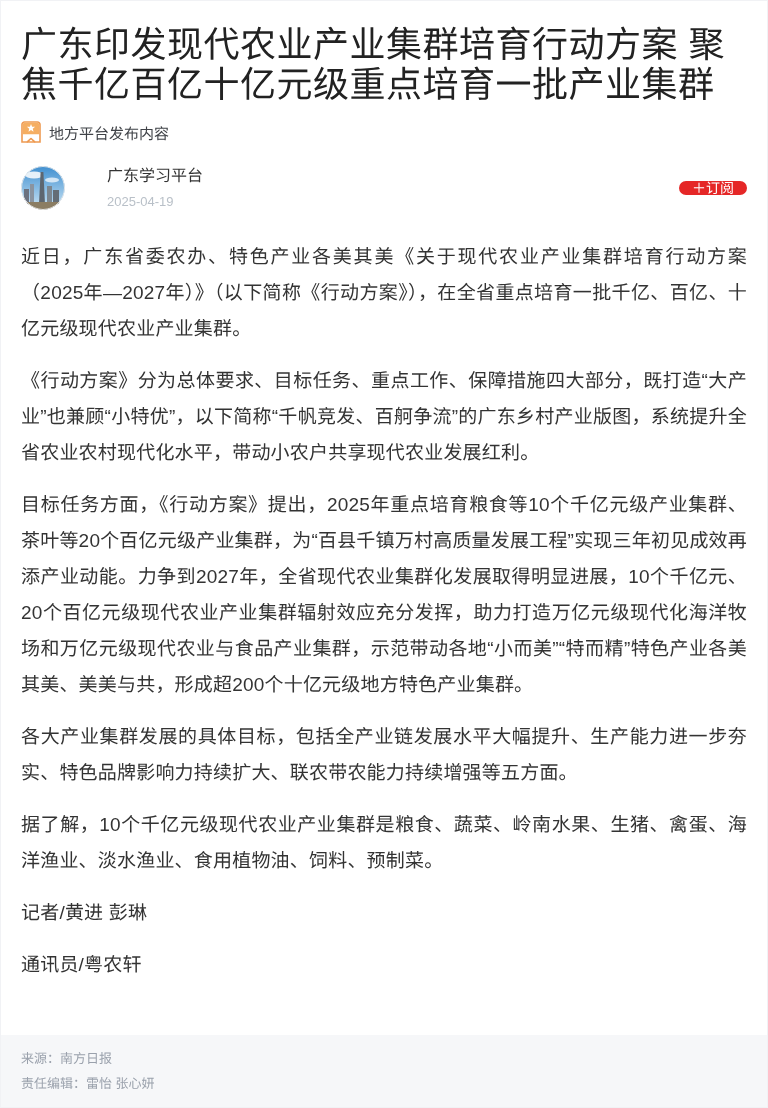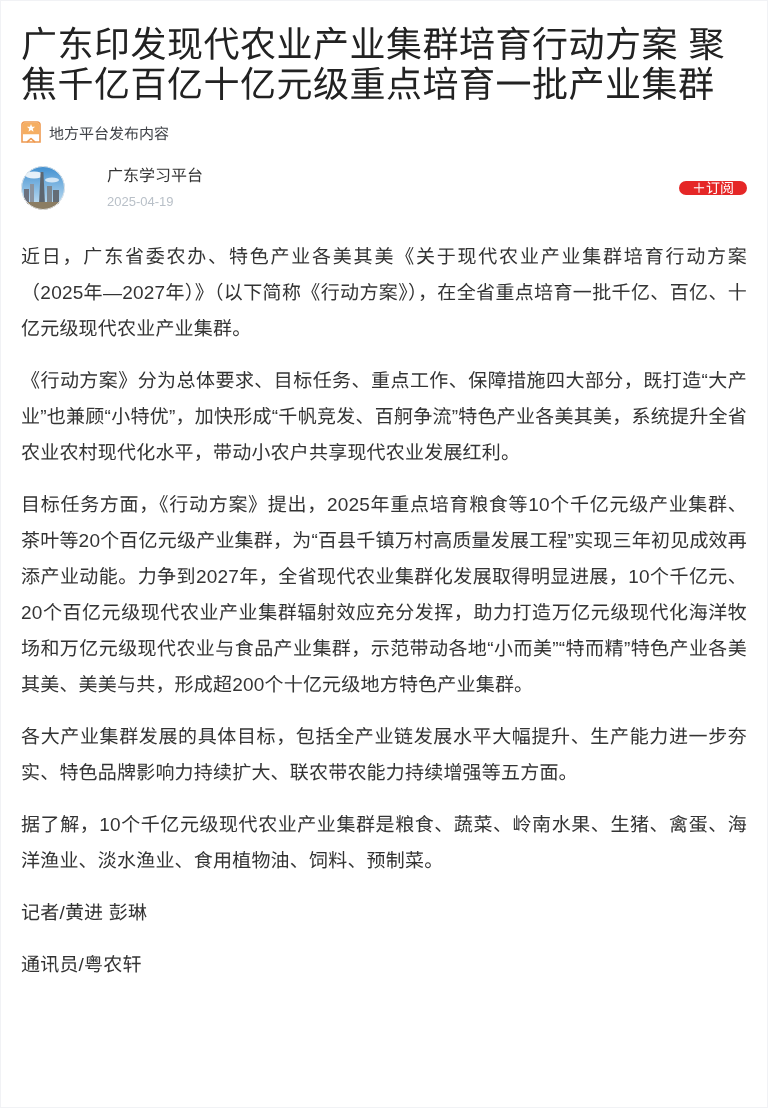--- a/index.html
+++ b/index.html
@@ -138,22 +138,26 @@
       </span>
       <div class="pub-meta">
         <div class="pub-name">广东学习平台</div>
         <div class="pub-date">2025-04-19</div>
       </div>
       <button class="subscribe-btn">＋订阅</button>
     </div>
 
     <div class="article-body">
       <p>近日，广东省委农办、特色产业各美其美《关于现代农业产业集群培育行动方案（2025年—2027年）》（以下简称《行动方案》），在全省重点培育一批千亿、百亿、十亿元级现代农业产业集群。</p>
-      <p>《行动方案》分为总体要求、目标任务、重点工作、保障措施四大部分，既打造“大产业”也兼顾“小特优”，加快形成“千帆竞发、百舸争流”特色产业各美其美，系统提升全省农业农村现代化水平，带动小农户共享现代农业发展红利。</p>
+      <p>《行动方案》分为总体要求、目标任务、重点工作、保障措施四大部分，既打造“大产业”也兼顾“小特优”，以下简称“千帆竞发、百舸争流”的广东乡村产业版图，系统提升全省农业农村现代化水平，带动小农户共享现代农业发展红利。</p>
       <p>目标任务方面，《行动方案》提出，2025年重点培育粮食等10个千亿元级产业集群、茶叶等20个百亿元级产业集群，为“百县千镇万村高质量发展工程”实现三年初见成效再添产业动能。力争到2027年，全省现代农业集群化发展取得明显进展，10个千亿元、20个百亿元级现代农业产业集群辐射效应充分发挥，助力打造万亿元级现代化海洋牧场和万亿元级现代农业与食品产业集群，示范带动各地“小而美”“特而精”特色产业各美其美、美美与共，形成超200个十亿元级地方特色产业集群。</p>
       <p>各大产业集群发展的具体目标，包括全产业链发展水平大幅提升、生产能力进一步夯实、特色品牌影响力持续扩大、联农带农能力持续增强等五方面。</p>
       <p>据了解，10个千亿元级现代农业产业集群是粮食、蔬菜、岭南水果、生猪、禽蛋、海洋渔业、淡水渔业、食用植物油、饲料、预制菜。</p>
       <p>记者/黄进 彭琳</p>
       <p>通讯员/粤农轩</p>
     </div>
   </div>
 
+  <div class="page-footer">
+    <div class="footer-line">来源：南方日报</div>
+    <div class="footer-line">责任编辑：雷怡 张心妍</div>
+  </div>
 </div>
 
 </body></html>

